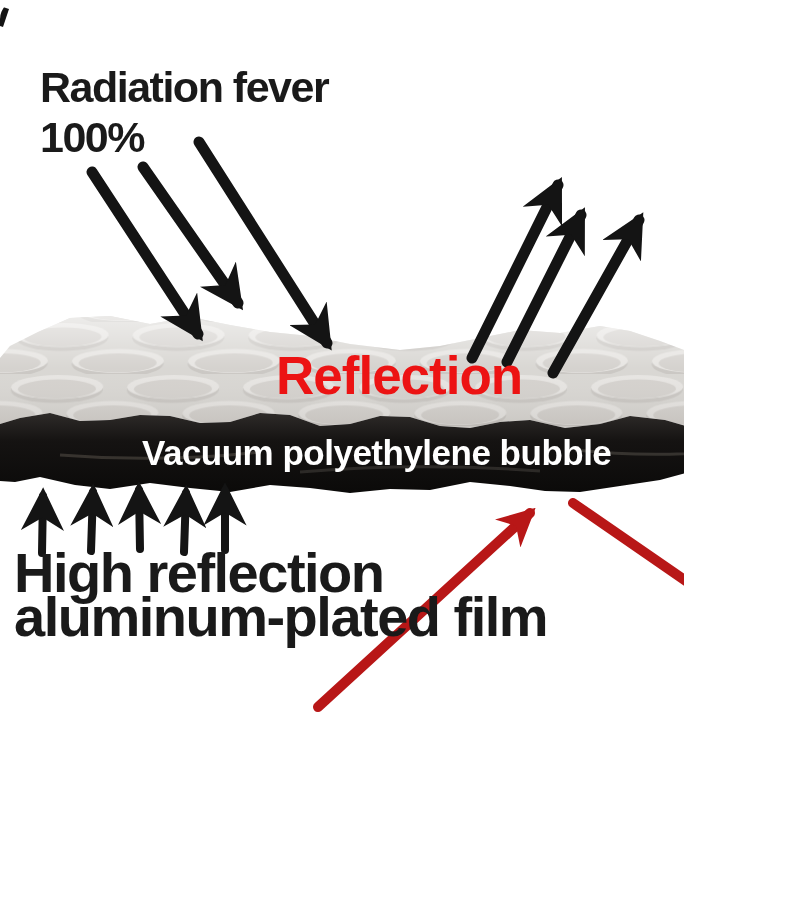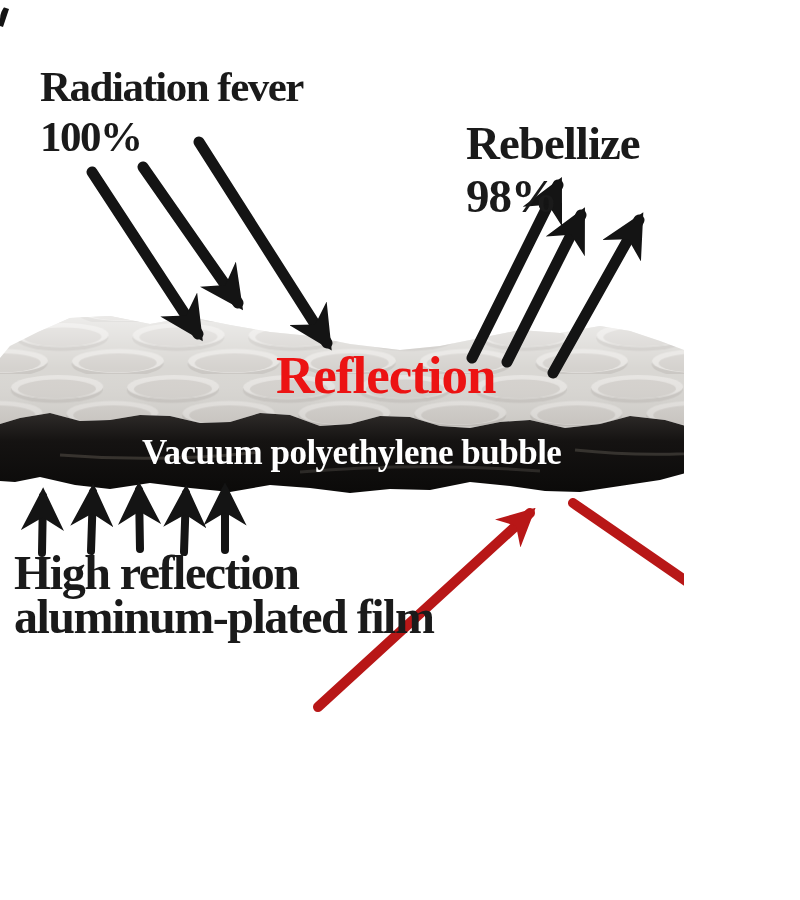--- a/index.html
+++ b/index.html
@@ -1,37 +1,37 @@
 <!DOCTYPE html>
 <html><head>
 <meta charset="utf-8">
 <style>
   html,body{margin:0;padding:0;background:#ffffff;}
   .stage{
     position:relative;
     width:684px;height:900px;
     overflow:hidden;
     background:#ffffff;
-    font-family:Liberation Serif, serif;
+    font-family:Liberation Sans, sans-serif;
     border-radius:19px;
   }
   .stage svg{position:absolute;left:0;top:0;}
   .lbl{
     position:absolute;
     font-weight:700;
     color:#1a1a1a;
     white-space:pre-line;
     letter-spacing:-1.5px;
     line-height:1.12;
   }
   .lbl-radiation{left:40px;top:62px;font-size:43px;line-height:50px;}
   .lbl-rebellize{left:466px;top:117px;font-size:47px;letter-spacing:-1px;}
   .lbl-reflection{left:276px;top:346px;font-size:53px;color:#ec1313;letter-spacing:-1px;}
   .lbl-bubble{left:142px;top:433px;font-size:35px;color:#ffffff;letter-spacing:-0.5px;}
-  .lbl-film{left:14px;top:551px;font-size:48px;line-height:44px;}
+  .lbl-film{left:14px;top:551px;font-size:56px;line-height:44px;}
   .lbl-caption{left:410px;top:657px;font-size:38px;line-height:38.5px;}
 </style>
 </head>
 <body>
 
 <div class="stage">
 
   <svg width="800" height="900" viewBox="0 0 800 900">
     <defs>
       <pattern id="bub" width="116" height="52" patternUnits="userSpaceOnUse" patternTransform="translate(6,322) skewX(-6)">
@@ -123,21 +123,20 @@
 
     <g stroke="#b81717" stroke-width="10" stroke-linecap="round">
       <line x1="318" y1="707" x2="530" y2="513" marker-end="url(#mhr)"></line>
       <line x1="573" y1="503" x2="780" y2="646" marker-end="url(#mhr)"></line>
     </g>
   </svg>
 
   <div class="lbl lbl-radiation">Radiation fever
 100%</div>
 
-  <div class="lbl lbl-rebellize">Rebellize 98%</div>
 
   <div class="lbl lbl-reflection">Reflection</div>
 
   <div class="lbl lbl-bubble">Vacuum polyethylene bubble</div>
 
   <div class="lbl lbl-film">High reflection
 aluminum-plated film</div>
 
 </div>
 

